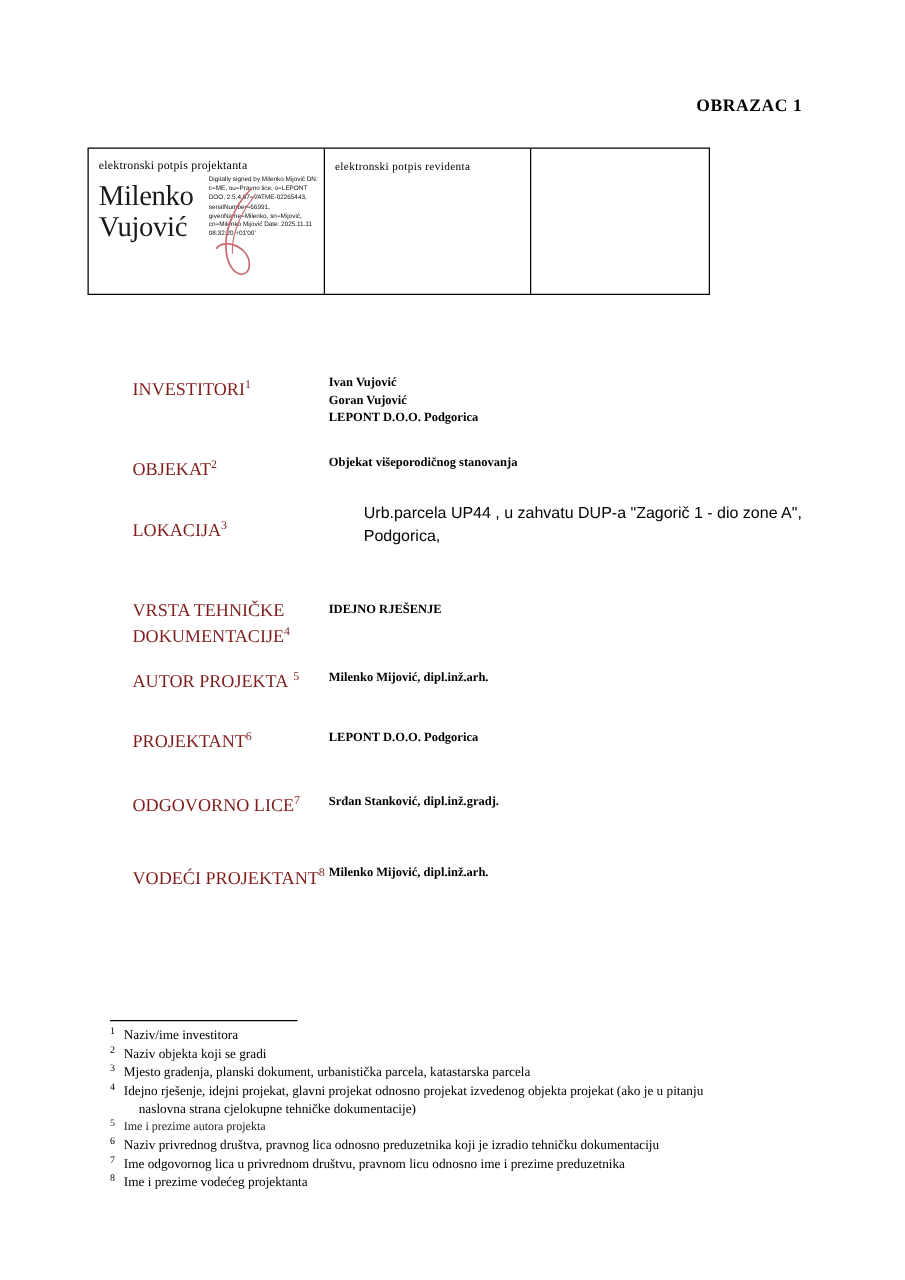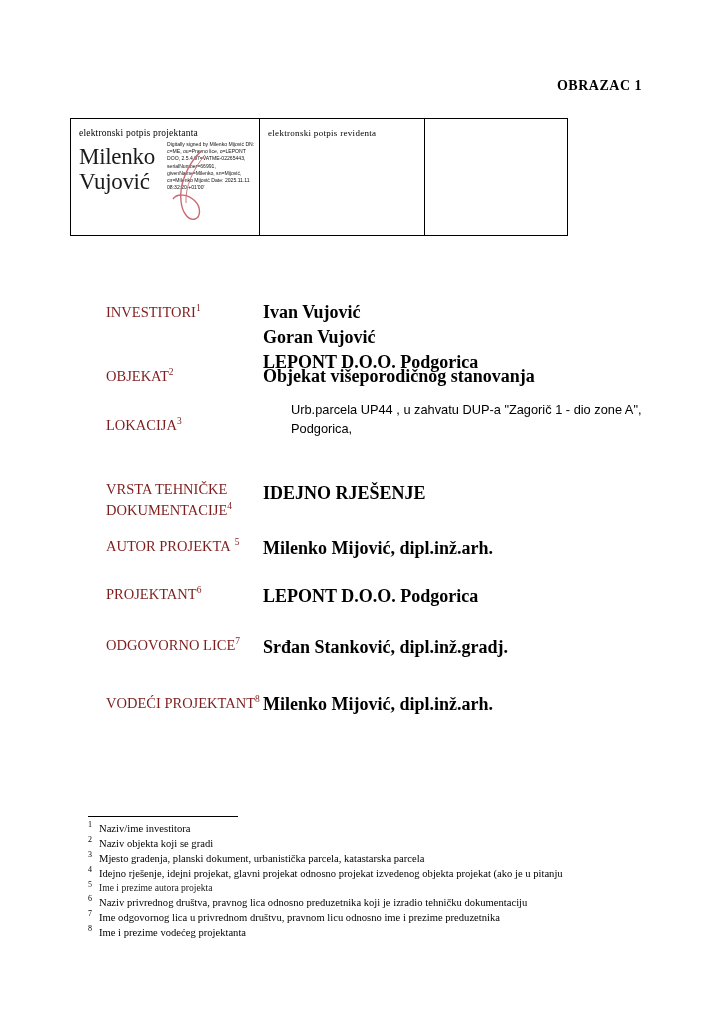--- a/index.html
+++ b/index.html
@@ -128,21 +128,21 @@
   .row-label sup {
     font-size: 9.5px;
     vertical-align: super;
   }
   .row-value {
     position: absolute;
     left: 263px;
     width: 400px;
     font-family: "Liberation Serif", serif;
     font-weight: bold;
-    font-size: 18px;
+    font-size: 10px;
     line-height: 1.4;
     color: #000;
   }
   .row-value.sans {
     font-family: "Liberation Sans", sans-serif;
     font-weight: normal;
     font-size: 12.8px;
     line-height: 1.45;
     margin-left: 28px;
   }
@@ -264,20 +264,20 @@
           <span class="line">Milenko Mijović, dipl.inž.arh.</span>
         </div>
       </div>
     </div>
 
   <div class="fn-rule"></div>
   <div class="footnotes">
       <div class="fn"><span class="num">1</span><span>Naziv/ime investitora</span></div>
       <div class="fn"><span class="num">2</span><span>Naziv objekta koji se gradi</span></div>
       <div class="fn"><span class="num">3</span><span>Mjesto gradenja, planski dokument, urbanistička parcela, katastarska parcela</span></div>
-      <div class="fn"><span class="num">4</span><span>Idejno rješenje, idejni projekat, glavni projekat odnosno projekat izvedenog objekta projekat (ako je u pitanju</span></div>
+      <div class="fn"><span class="num">4</span><span>Idejno rješenje, idejni projekat, glavni projekat odnosno projekat izvedenog objekta projekat (ako je u pitanju</span><span class="cont">naslovna strana cjelokupne tehničke dokumentacije)</span></div>
       <div class="fn small"><span class="num">5</span><span>Ime i prezime autora projekta</span></div>
       <div class="fn"><span class="num">6</span><span>Naziv privrednog društva, pravnog lica odnosno preduzetnika koji je izradio tehničku dokumentaciju</span></div>
       <div class="fn"><span class="num">7</span><span>Ime odgovornog lica u privrednom društvu, pravnom licu odnosno ime i prezime preduzetnika</span></div>
       <div class="fn"><span class="num">8</span><span>Ime i prezime vodećeg projektanta</span></div>
     </div>
 
 </div>
 
 </body></html>

